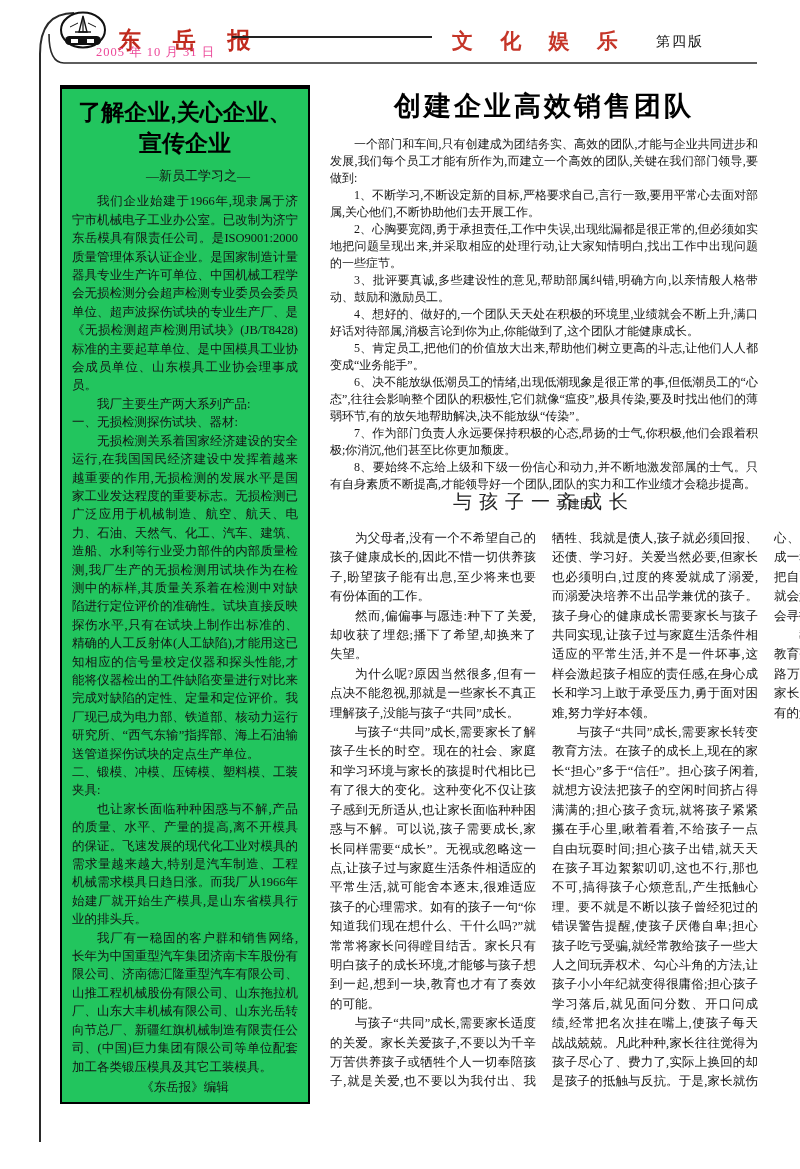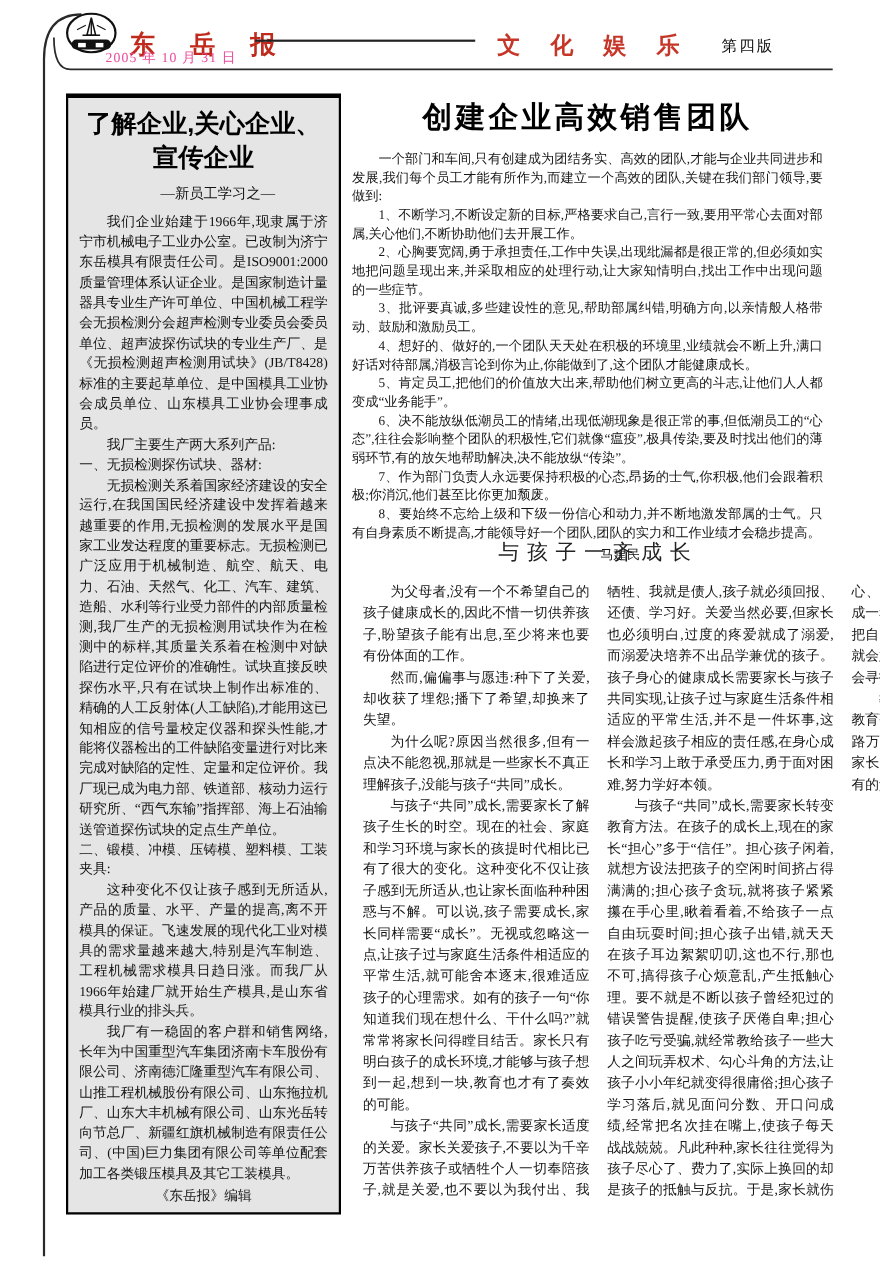--- a/index.html
+++ b/index.html
@@ -22,37 +22,37 @@
   .issue-date { position:absolute; left:96px; top:44px; font-size:12.5px; color:#ec4899; letter-spacing:1px; }
   .section-title {
     position:absolute; left:452px; top:27px; font-size:21px; font-weight:bold;
     color:#c53528; letter-spacing:11px; white-space:nowrap;
   }
   .edition { position:absolute; left:656px; top:33px; font-size:14px; color:#111; letter-spacing:2px;font-family:Liberation Serif, serif; }
 
   
   .gray-box {
     position:absolute; left:60px; top:85px; width:250px; height:1019px;
-    background:#e5e5e5; border:2px solid #000; border-top-width:4px;
+    background:#22c55e; border:2px solid #000; border-top-width:4px;
     box-sizing:border-box; padding:6px 10px 0 10px; overflow:hidden;
   }
   .gray-box h1 {
     margin:2px 0 8px 0; font-size:23px; line-height:31px; text-align:center;
     font-weight:bold; color:#000; font-family:"Liberation Sans",sans-serif;
   }
   .gray-box .sub { text-align:center; font-size:13px; margin:0 0 7px 0; }
   .gray-box p {
     margin:0; font-size:12.5px; line-height:18.4px; text-align:justify;
     text-indent:2em; color:#141414;
   }
   .gray-box p.no-indent { text-indent:0; }
   .gray-box p.byline { text-align:center; text-indent:0; margin-top:2px; }
 
   
-  .team { position:absolute; left:320px; top:88px; width:428px; }
+  .team { position:absolute; left:330px; top:88px; width:428px; }
   .team h2 {
     margin:0 0 12px 0; text-align:center; font-size:27px; font-weight:bold;
     letter-spacing:3px; color:#000; font-family:"Liberation Sans",sans-serif;
   }
   .team p { margin:0; font-size:12px; line-height:17px; text-align:justify; text-indent:2em; color:#161616; }
   .team p.byline { text-align:center; text-indent:0; padding-left:60px; margin-top:3px; }
 
   
   .child { position:absolute; left:330px; top:489px; width:428px; }
   .child h2 {
@@ -94,21 +94,21 @@
   </div>
 
   <div class="gray-box">
     <h1>了解企业,关心企业、宣传企业</h1>
     <p class="sub">—新员工学习之—</p>
     <p>我们企业始建于1966年,现隶属于济宁市机械电子工业办公室。已改制为济宁东岳模具有限责任公司。是ISO9001:2000质量管理体系认证企业。是国家制造计量器具专业生产许可单位、中国机械工程学会无损检测分会超声检测专业委员会委员单位、超声波探伤试块的专业生产厂、是《无损检测超声检测用试块》(JB/T8428)标准的主要起草单位、是中国模具工业协会成员单位、山东模具工业协会理事成员。</p>
     <p>我厂主要生产两大系列产品:</p>
     <p class="no-indent">一、无损检测探伤试块、器材:</p>
     <p>无损检测关系着国家经济建设的安全运行,在我国国民经济建设中发挥着越来越重要的作用,无损检测的发展水平是国家工业发达程度的重要标志。无损检测已广泛应用于机械制造、航空、航天、电力、石油、天然气、化工、汽车、建筑、造船、水利等行业受力部件的内部质量检测,我厂生产的无损检测用试块作为在检测中的标样,其质量关系着在检测中对缺陷进行定位评价的准确性。试块直接反映探伤水平,只有在试块上制作出标准的、精确的人工反射体(人工缺陷),才能用这已知相应的信号量校定仪器和探头性能,才能将仪器检出的工件缺陷变量进行对比来完成对缺陷的定性、定量和定位评价。我厂现已成为电力部、铁道部、核动力运行研究所、“西气东输”指挥部、海上石油输送管道探伤试块的定点生产单位。</p>
     <p class="no-indent">二、锻模、冲模、压铸模、塑料模、工装夹具:</p>
-    <p>这种变化不仅让孩子感到无所适从,产品的质量、水平、产量的提高,离不开模具的保证。飞速发展的现代化工业对模具的需求量越来越大,特别是汽车制造、工程机械需求模具日趋日涨。而我厂从1966年始建厂就开始生产模具,是山东省模具行业的排头兵。</p>
+    <p>也让家长面临种种困惑与不解,产品的质量、水平、产量的提高,离不开模具的保证。飞速发展的现代化工业对模具的需求量越来越大,特别是汽车制造、工程机械需求模具日趋日涨。而我厂从1966年始建厂就开始生产模具,是山东省模具行业的排头兵。</p>
     <p>我厂有一稳固的客户群和销售网络,长年为中国重型汽车集团济南卡车股份有限公司、济南德汇隆重型汽车有限公司、山推工程机械股份有限公司、山东拖拉机厂、山东大丰机械有限公司、山东光岳转向节总厂、新疆红旗机械制造有限责任公司、(中国)巨力集团有限公司等单位配套加工各类锻压模具及其它工装模具。</p>
     <p class="byline">《东岳报》编辑</p>
   </div>
 
   <div class="team">
     <h2>创建企业高效销售团队</h2>
     <p>一个部门和车间,只有创建成为团结务实、高效的团队,才能与企业共同进步和发展,我们每个员工才能有所作为,而建立一个高效的团队,关键在我们部门领导,要做到:</p>
     <p>1、不断学习,不断设定新的目标,严格要求自己,言行一致,要用平常心去面对部属,关心他们,不断协助他们去开展工作。</p>
     <p>2、心胸要宽阔,勇于承担责任,工作中失误,出现纰漏都是很正常的,但必须如实地把问题呈现出来,并采取相应的处理行动,让大家知情明白,找出工作中出现问题的一些症节。</p>
     <p>3、批评要真诚,多些建设性的意见,帮助部属纠错,明确方向,以亲情般人格带动、鼓励和激励员工。</p>

